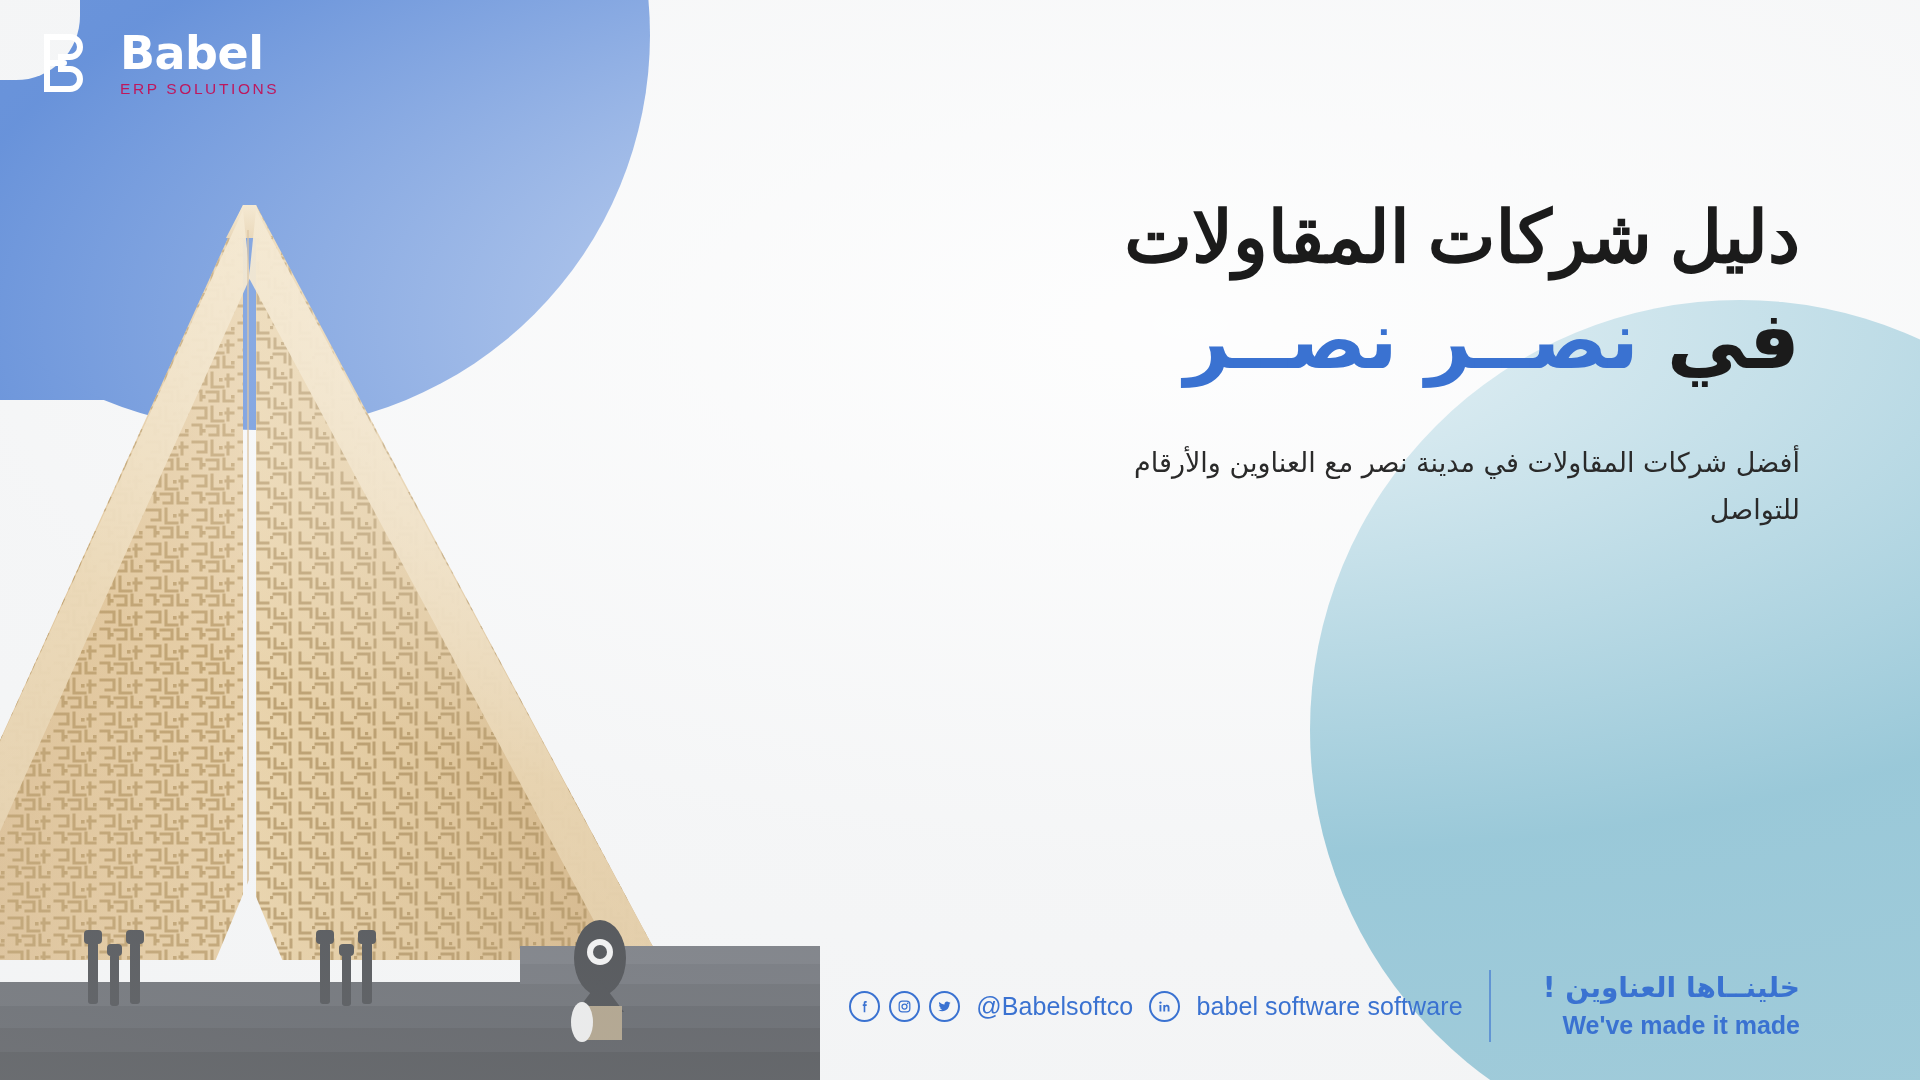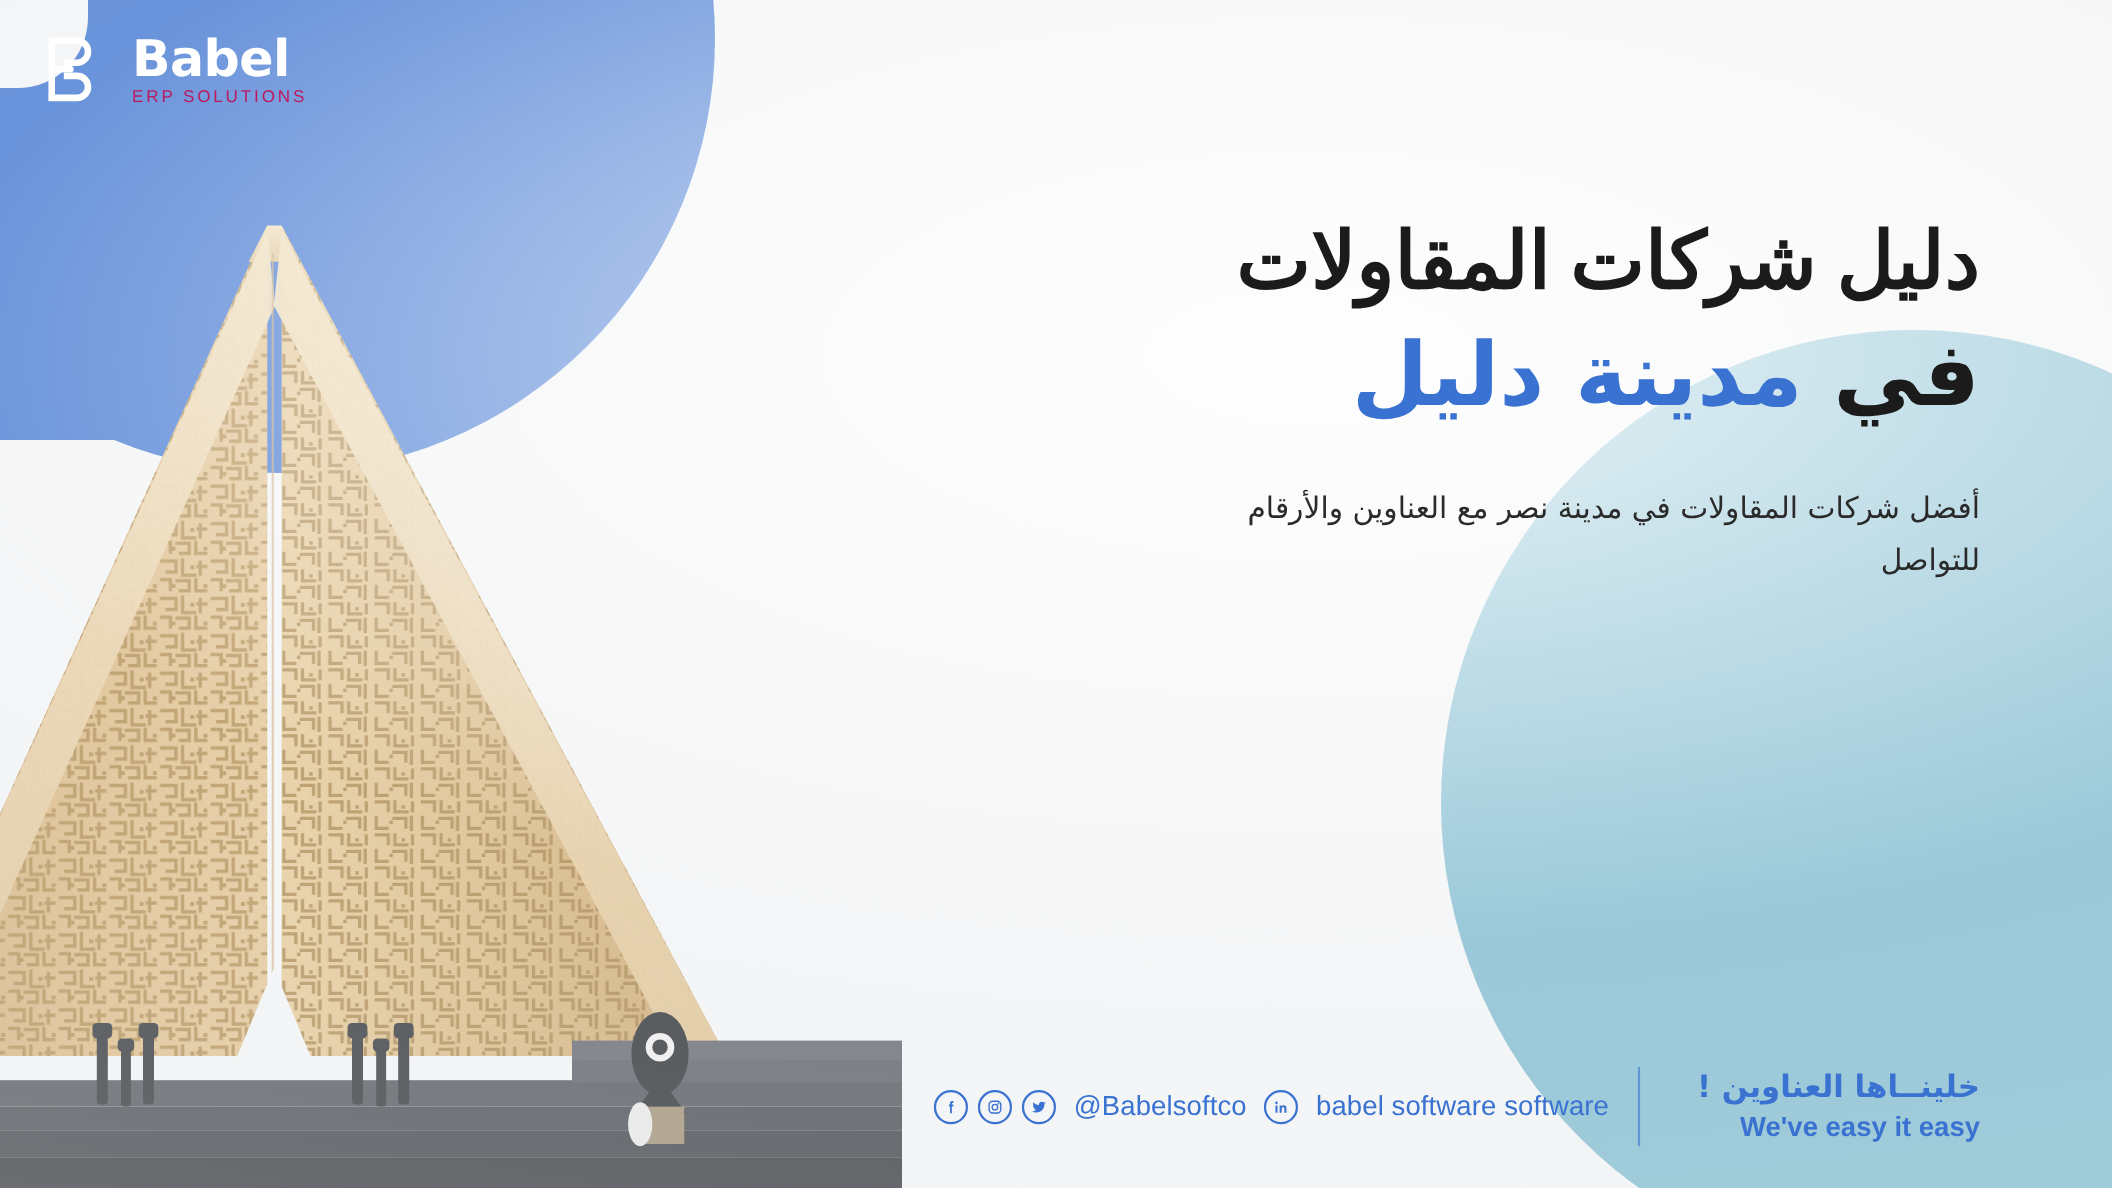--- a/index.html
+++ b/index.html
@@ -330,21 +330,21 @@
         <rect x="618" y="806" width="44" height="34" fill="#9b8a6c"></rect>
         <ellipse cx="622" cy="822" rx="11" ry="20" fill="#e8e8e8"></ellipse>
       </g>
     </svg>
   </div>
 
   <div class="copy">
     <div class="headline-1">دليل شركات المقاولات</div>
     <div class="headline-2">
       <span class="hl-dark">في</span>
-      <span class="hl-blue">مدينة دليل</span>
+      <span class="hl-blue">نصــر نصــر</span>
     </div>
     <p class="subcopy">أفضل شركات المقاولات في مدينة نصر مع العناوين والأرقام للتواصل</p>
   </div>
 
   <div class="logo">
     <div class="logo-mark">
       <svg width="50" height="62" viewBox="0 0 50 62" aria-hidden="true">
         <path d="M4 2 H30 A13 13 0 0 1 30 28 H18 V22 H30 A7 7 0 0 0 30 8 H10 V54 H30 A7 7 0 0 0 30 40 H18 V34 H30 A13 13 0 0 1 30 60 H4 Z" fill="#ffffff"></path>
         <path d="M10 28 H24 A2 2 0 0 1 24 34 H10 Z" fill="#ffffff"></path>
       </svg>
@@ -352,21 +352,21 @@
     <div class="logo-words">
       <span class="logo-name">Babel</span>
       <span class="logo-sub">ERP SOLUTIONS</span>
     </div>
   </div>
 
   <div class="footer">
 
     <div class="slogan">
       <div class="slogan-ar">خلينــاها العناوين !</div>
-      <div class="slogan-en">We've easy it easy</div>
+      <div class="slogan-en">We've made it made</div>
     </div>
 
     <div class="vbar"></div>
 
     <div class="social">
 
       <div class="social-row">
         <span class="s-icon">
           <svg width="15" height="15" viewBox="0 0 24 24" fill="currentColor" aria-hidden="true">
             <path d="M15.6 8.2h-2.3V6.7c0-.7.5-.9.8-.9h1.4V3.2h-2c-2.3 0-2.8 1.7-2.8 2.8v2.2H9.2v2.9h1.5V21h2.6v-9.9h2.1l.2-2.9z"></path>

